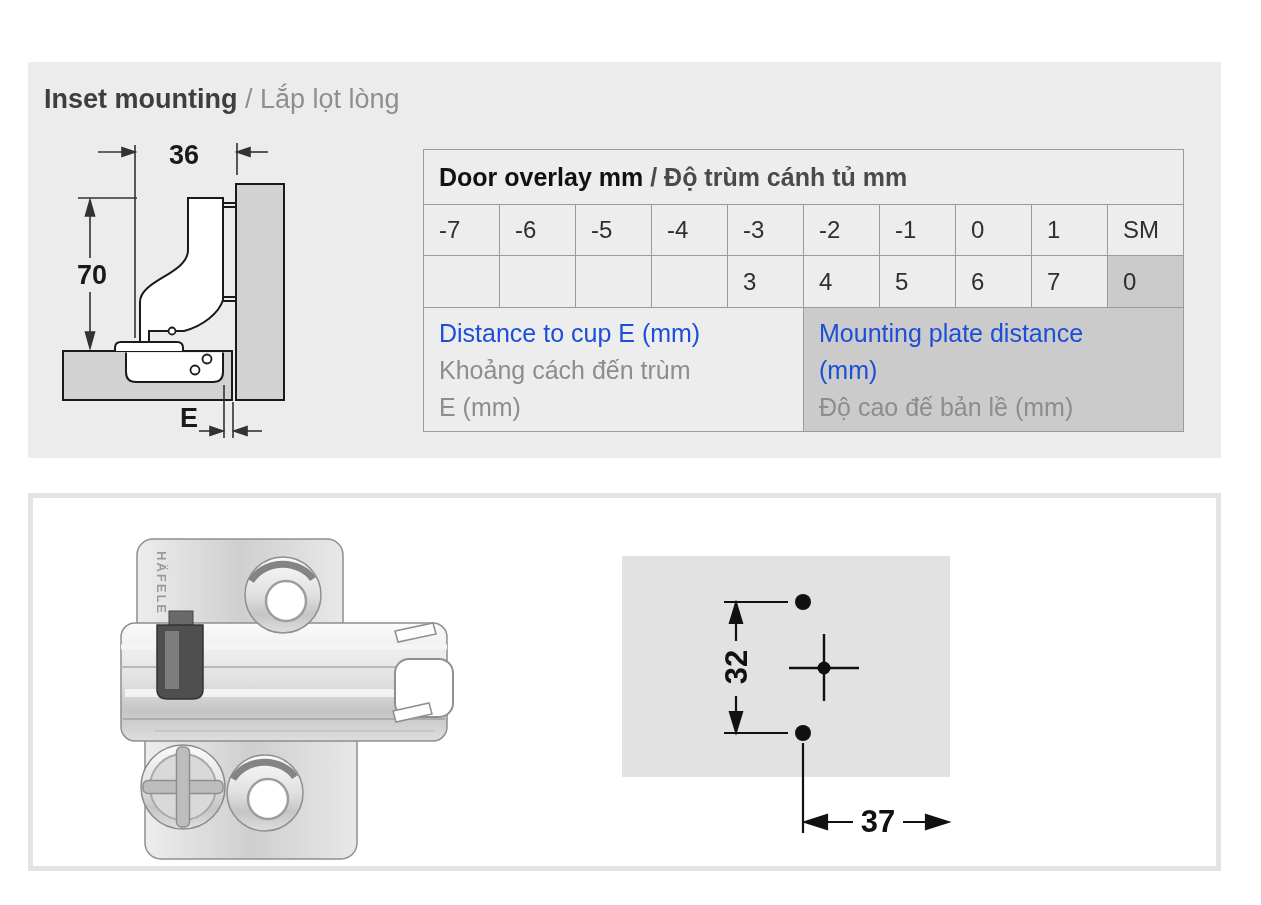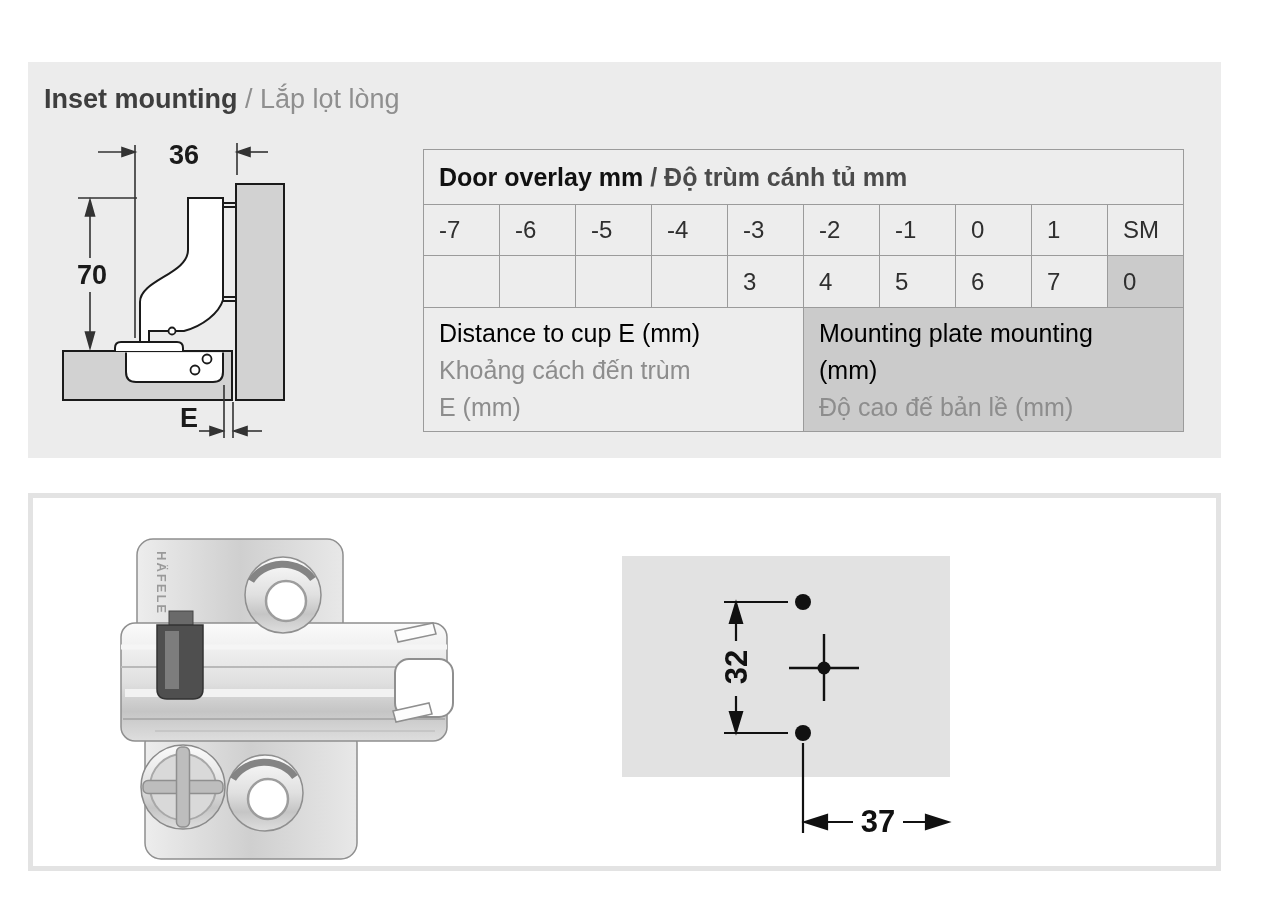--- a/index.html
+++ b/index.html
@@ -36,21 +36,21 @@
   .ov-table th .en{font-weight:bold;color:#111;}
   .ov-table th .sep{font-weight:bold;color:#4a4a4a;}
   .ov-table th .vn{font-weight:bold;color:#4a4a4a;}
   .ov-table tr.r1 td{height:51px;}
   .ov-table tr.r2 td{height:52px;}
   .ov-table td.dark{background:#cbcbcb;}
   .ov-table td.foot{
     height:124px;vertical-align:top;padding-top:7px;
     font-size:25px;line-height:37px;
   }
-  .ov-table .foot .en{color:#000000;}
+  .ov-table .foot .en{color:#1d4ed8;}
   .ov-table .foot .vn{color:#8d8d8d;}
   
   .bottom-panel{
     position:absolute;left:28px;top:493px;width:1193px;height:378px;
     background:#ffffff;border:5px solid #e3e3e3;box-sizing:border-box;
   }
   .plate-svg{position:absolute;left:62px;top:37px;width:400px;height:330px;}
   .drill-svg{position:absolute;left:577px;top:47px;width:460px;height:310px;}
   svg text{font-family:"Liberation Sans","DejaVu Sans",sans-serif;}
 </style>
@@ -159,21 +159,21 @@
         <td>7</td>
         <td class="dark">0</td>
       </tr>
       <tr>
         <td class="foot" colspan="5">
           <div class="en">Distance to cup E (mm)</div>
           <div class="vn">Khoảng cách đến trùm</div>
           <div class="vn">E (mm)</div>
         </td>
         <td class="foot dark" colspan="5">
-          <div class="en">Mounting plate mounting</div>
+          <div class="en">Mounting plate distance</div>
           <div class="en">(mm)</div>
           <div class="vn">Độ cao đế bản lề (mm)</div>
         </td>
       </tr>
     </tbody>
       </table>
   </section>
 
   <section class="bottom-panel">
 

